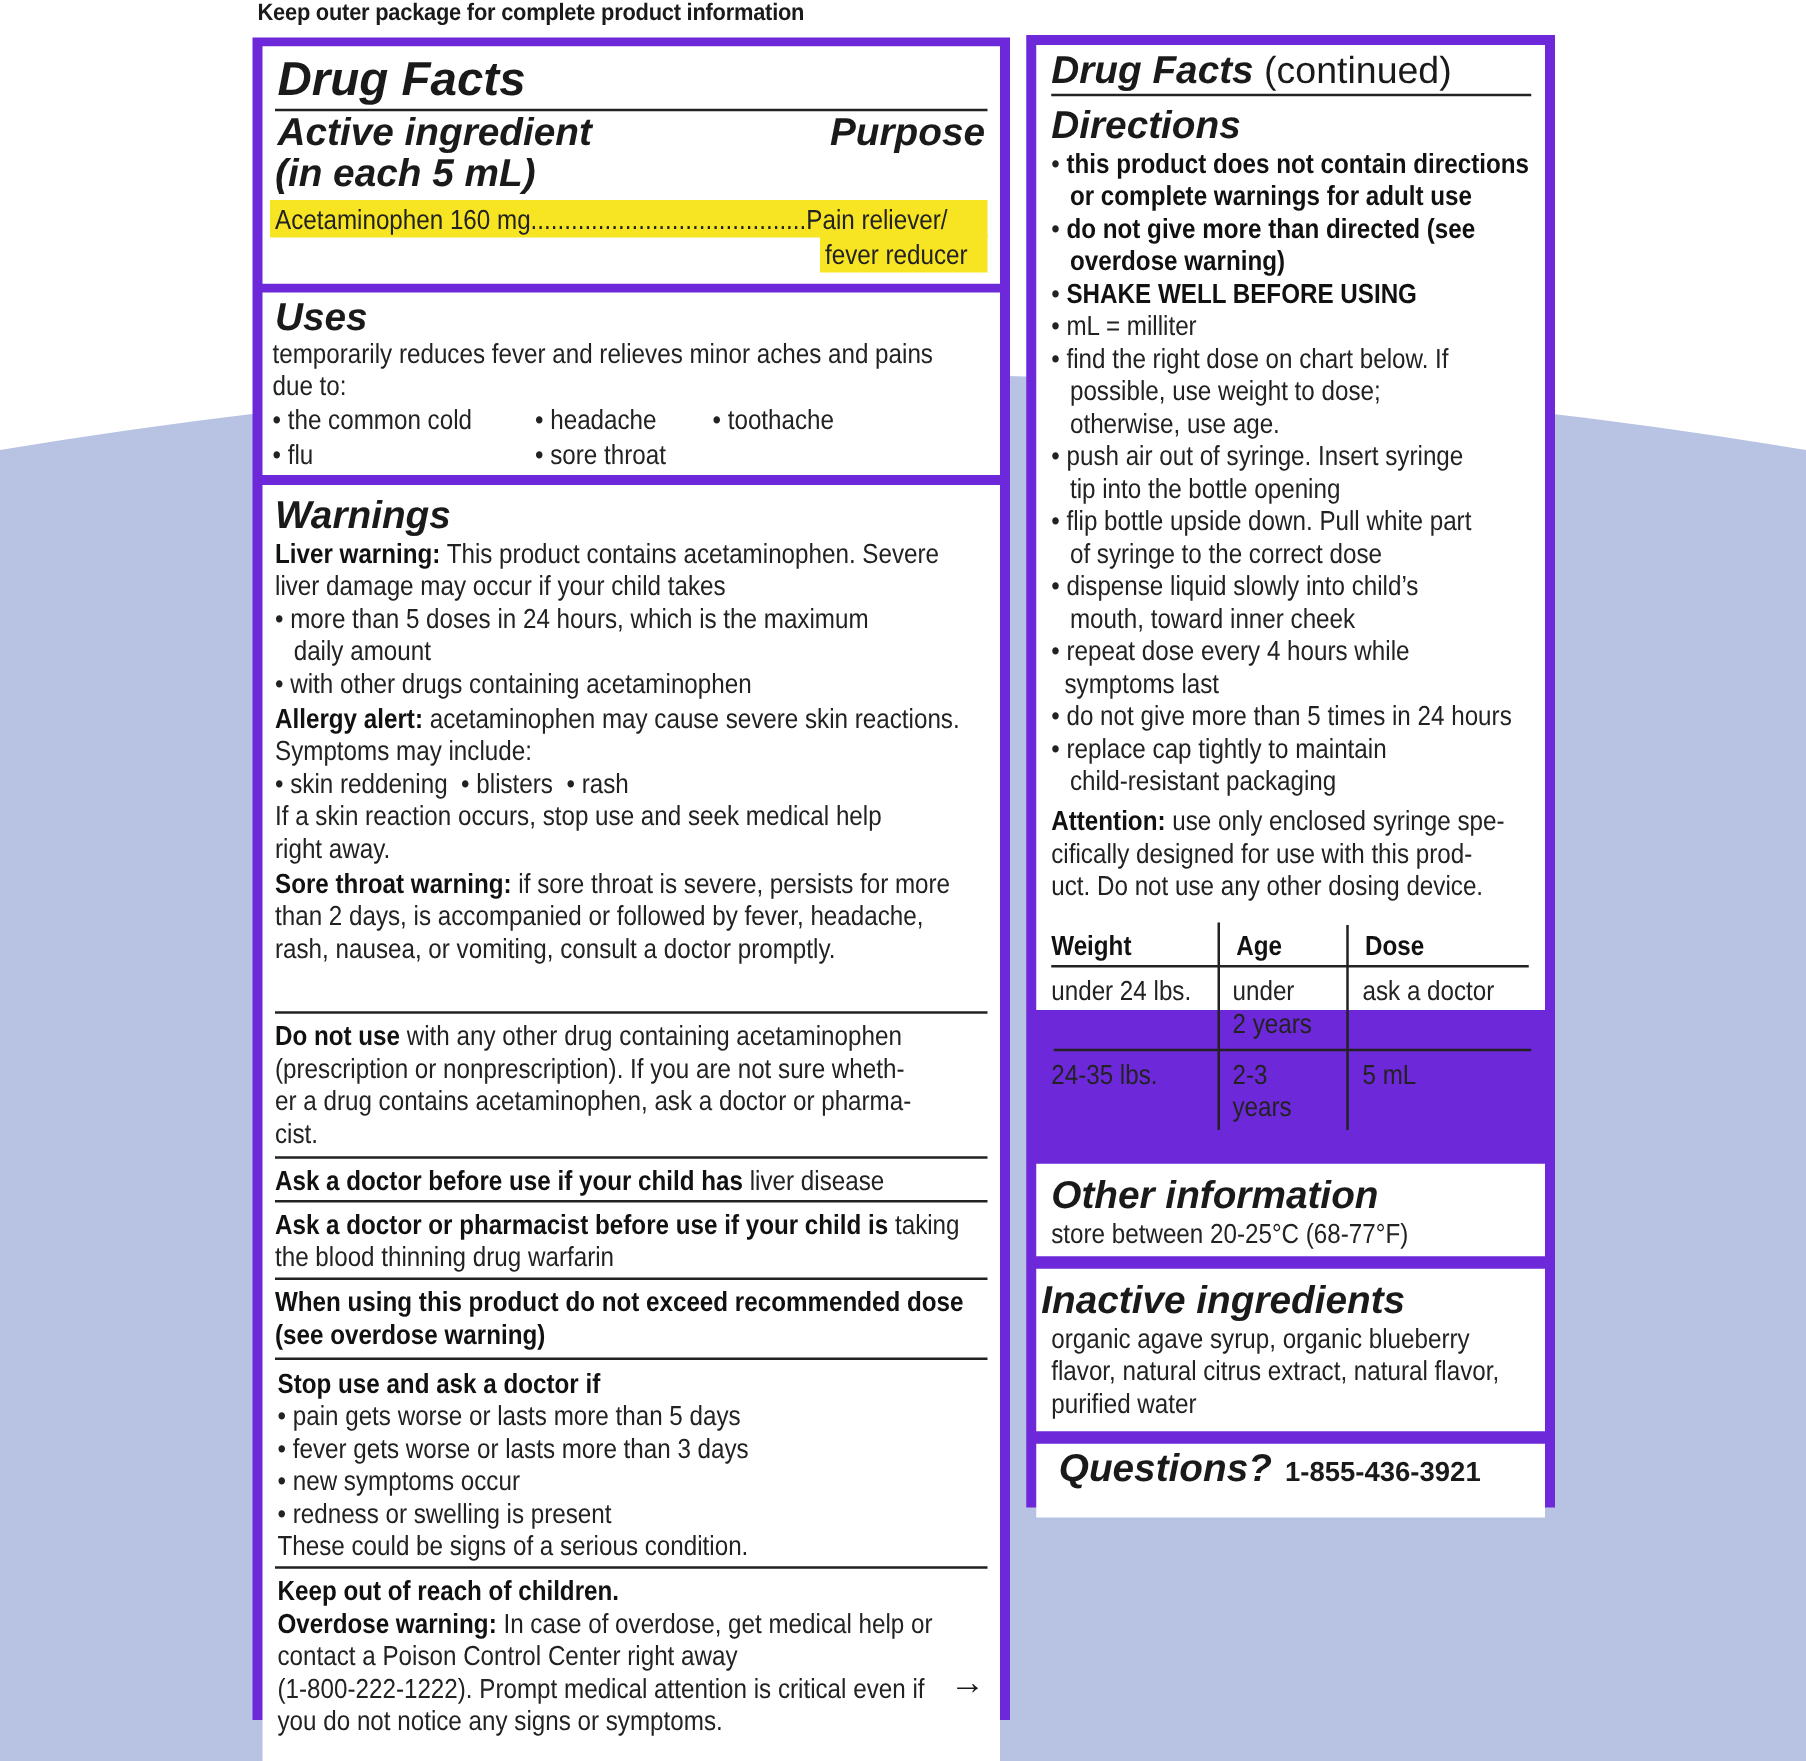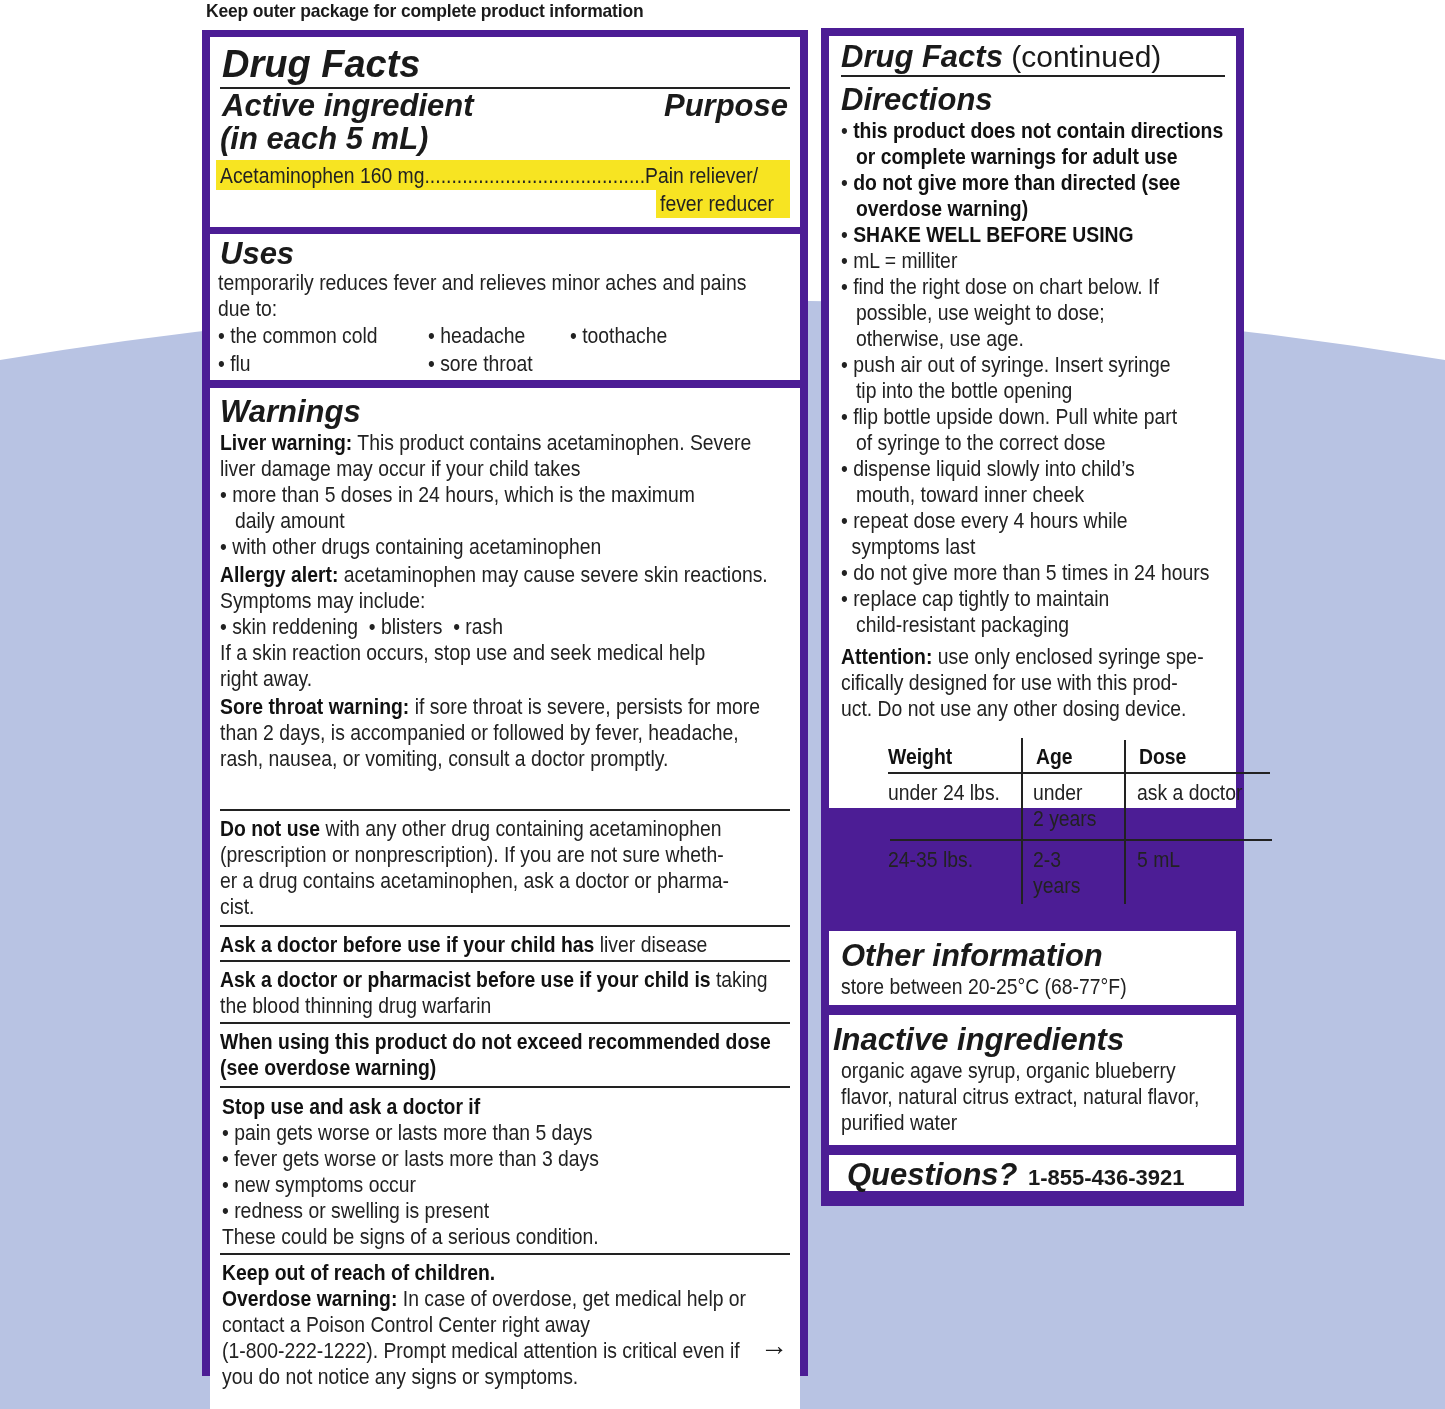--- a/index.html
+++ b/index.html
@@ -13,21 +13,21 @@
   .bg-arc {
     position: absolute; left: 0; top: 0; width: 1445px; height: 1409px; z-index: 0;
   }
   .top-note {
     position: absolute; left: 206px; top: 0px;
     font-size: 19px; font-weight: bold; letter-spacing: -0.2px;
     transform: scaleX(0.92); transform-origin: left top;
     z-index: 2;
   }
   .panel {
-    position: absolute; background: #4c1d95; z-index: 2;
+    position: absolute; background: #6d28d9; z-index: 2;
   }
   .box {
     position: absolute; background: #fff;
   }
   .sec-title {
     font-style: italic; font-weight: bold; font-size: 31px; line-height: 32px;
   }
   .txt { font-size: 22px; line-height: 26px; color: #222; }
   .txt b { color: #111; }
   .narrow { transform: scaleX(0.88); transform-origin: left top; display:block; white-space: nowrap; }
@@ -166,21 +166,21 @@
       <span class="narrow bullet">repeat dose every 4 hours while</span>
       <span class="narrow" style="padding-left:12px;">symptoms last</span>
       <span class="narrow bullet">do not give more than 5 times in 24 hours</span>
       <span class="narrow bullet">replace cap tightly to maintain</span>
       <span class="narrow" style="padding-left:17px;">child-resistant packaging</span>
       <span class="narrow" style="margin-top:6px;"><b>Attention:</b><span> use only enclosed syringe spe-</span></span>
       <span class="narrow">cifically designed for use with this prod-</span>
       <span class="narrow">uct. Do not use any other dosing device.</span>
     </div>
 
-    <div style="position:absolute; left:12px; top:702px; width:384px; height:170px;margin-left:47px;">
+    <div style="position:absolute; left:12px; top:702px; width:384px; height:170px;">
       <div class="vline" style="left:133px; top:0; height:166px;"></div>
       <div class="vline" style="left:236px; top:2px; height:164px;"></div>
       <div class="rule" style="left:0; top:34px; width:382px;"></div>
       <div class="rule" style="left:2px; top:101px; width:382px;"></div>
       <div class="txt" style="position:absolute; left:0; top:6px;">
           <span class="narrow"><b>Weight</b></span>
         </div>
       <div class="txt" style="position:absolute; left:148px; top:6px;">
           <span class="narrow"><b>Age</b></span>
         </div>
@@ -212,19 +212,19 @@
 
   <div class="box" style="left:8px; top:987px; width:407px; height:130px;">
     <div class="sec-title" style="position:absolute; left:4px; top:9px;">Inactive ingredients</div>
     <div class="txt" style="position:absolute; left:12px; top:43px;">
       <span class="narrow">organic agave syrup, organic blueberry</span>
       <span class="narrow">flavor, natural citrus extract, natural flavor,</span>
       <span class="narrow">purified water</span>
     </div>
   </div>
 
-  <div class="box" style="left:8px; top:1127px; width:407px; height:36px;">
+  <div class="box" style="left:8px; top:1127px; width:407px; height:59px;">
     <div style="position:absolute; left:18px; top:4px; white-space:nowrap;">
       <span class="sec-title">Questions?</span>
       <span style="font-weight:bold; font-size:22px; margin-left:6px;">1-855-436-3921</span>
     </div>
   </div>
 </div>
 
 </body></html>

